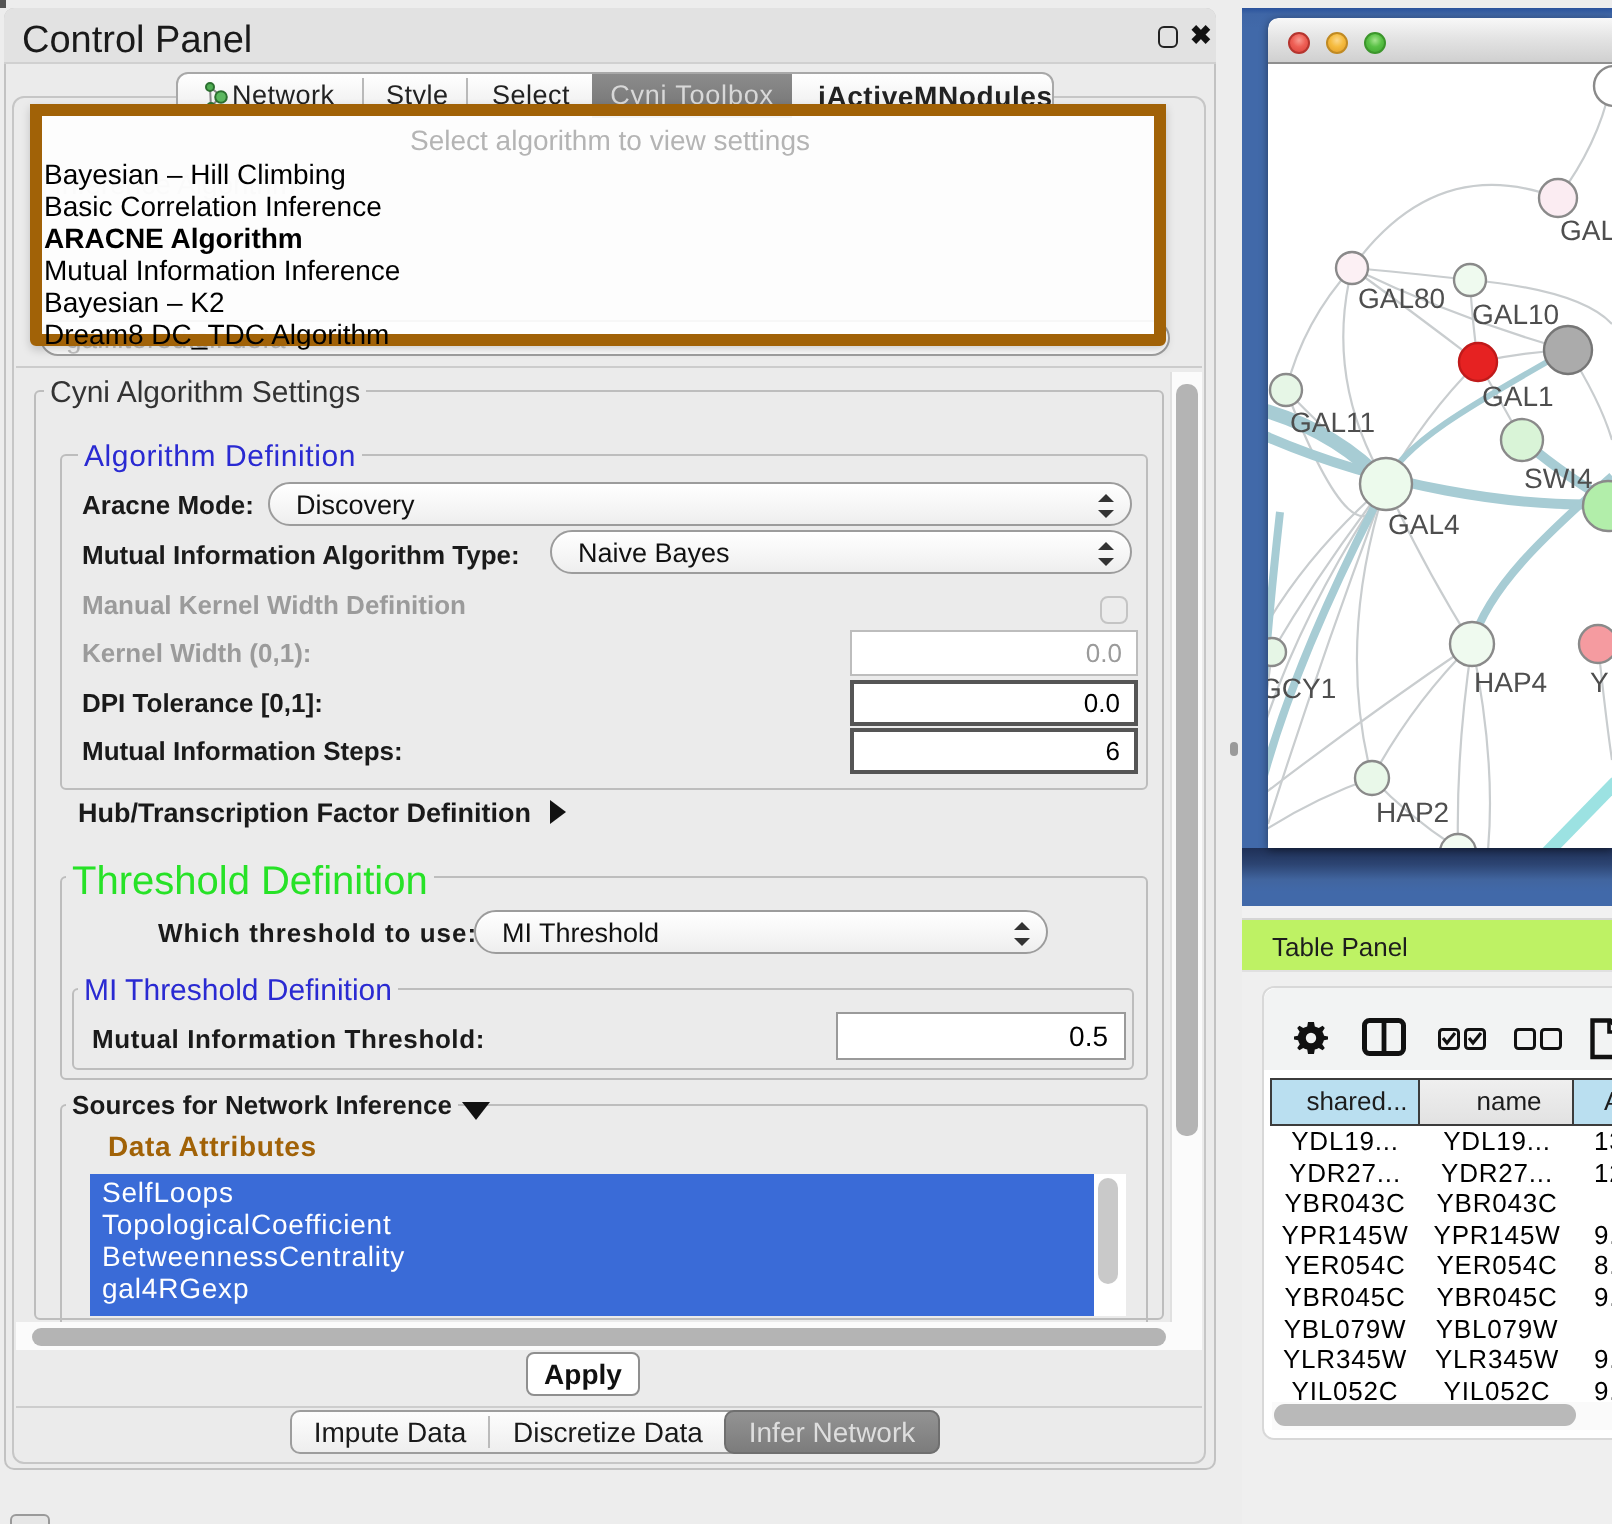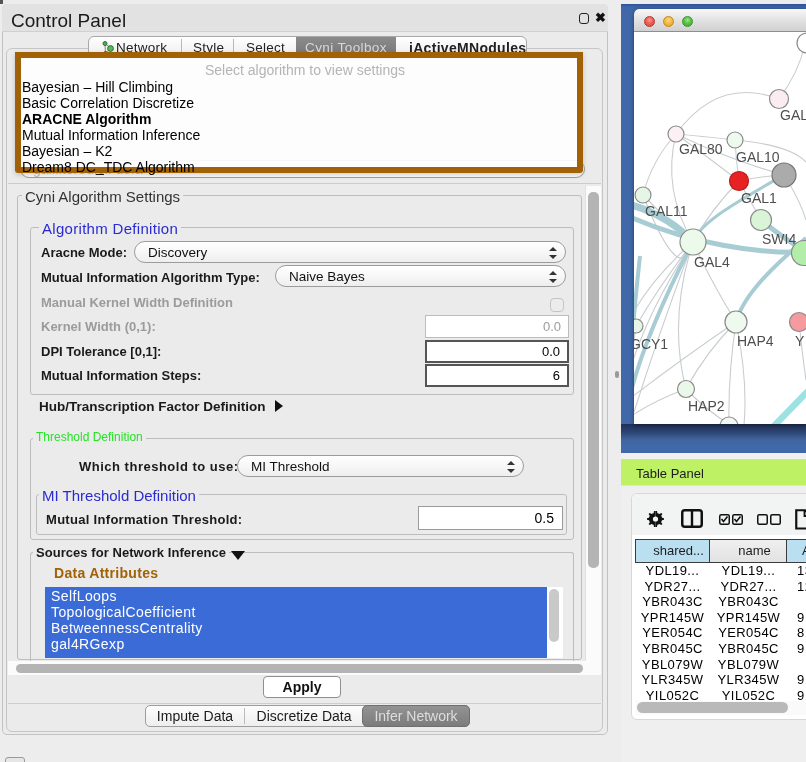--- a/index.html
+++ b/index.html
@@ -280,21 +280,21 @@
   <div class="abs" style="left:425px; top:364px; width:144px; height:23px; background:#ffffff;
        border:2px solid #555; font-size:13px; color:#000; text-align:right; line-height:19px; padding-right:7px;">6</div>
 
   <div class="abs bold" style="left:39px; top:399px; font-size:13.5px; color:#1a1a1a;">Hub/Transcription Factor Definition</div>
   <svg class="abs" style="left:274px; top:399px;" width="10" height="14">
       <path d="M1,1 L9,7 L1,13 Z" fill="#111"></path>
     </svg>
 
   <div class="abs" style="left:30px; top:438px; width:544px; height:102px;
        border:1px solid #bdbdbd; border-radius:3px;"></div>
-  <div class="abs" style="left:33px; top:430px; background:#ebebeb; padding:0 3px; font-size:12px; color:#27e227;">Threshold Definition</div>
+  <div class="abs" style="left:33px; top:430px; background:#ebebeb; padding:0 3px; font-size:20px; color:#27e227;">Threshold Definition</div>
 
   <div class="abs bold" style="left:79px; top:459px; font-size:13px; letter-spacing:0.5px; color:#1a1a1a;">Which threshold to use:</div>
   <div class="abs combo" style="left:237px; top:455px; width:287px; height:22px;">
     <span class="ctext">MI Threshold</span>
       <span class="carr"></span>
   </div>
 
   <div class="abs" style="left:36px; top:494px; width:531px; height:41px;
        border:1px solid #bdbdbd; border-radius:3px;"></div>
   <div class="abs" style="left:39px; top:487px; background:#ebebeb; padding:0 3px; font-size:15px; color:#2a2ad2;">MI Threshold Definition</div>
@@ -318,21 +318,21 @@
       <div class="abs" style="left:6px; top:17px;">TopologicalCoefficient</div>
       <div class="abs" style="left:6px; top:33px;">BetweennessCentrality</div>
       <div class="abs" style="left:6px; top:49px;">gal4RGexp</div>
     </div>
     <div class="abs" style="left:504px; top:2px; width:10px; height:53px; background:#c9c9c9; border-radius:5px;"></div>
   </div>
 
   <div class="abs" style="left:8px; top:661px; width:580px; height:14px; background:#fbfbfb;"></div>
   <div class="abs" style="left:16px; top:664px; width:567px; height:9px; background:#b4b4b4; border-radius:5px;"></div>
 
-  <div class="abs" style="left:263px; top:676px; width:78px; height:22px; background:#ffffff;
+  <div class="abs" style="left:263px; top:676px; width:57px; height:22px; background:#ffffff;
        border:1px solid #8f8f8f; border-radius:4px; text-align:center; line-height:20px;
        font-size:14px; font-weight:bold; color:#111;">Apply</div>
 
   <div class="abs" style="left:8px; top:703px; width:593px; height:1px; background:#cdcdcd;"></div>
   <div class="abs" style="left:145px; top:705px; width:325px; height:22px;
        background:linear-gradient(180deg,#fdfdfd,#eeeeee); border:1px solid #9d9d9d;
        border-radius:5px; font-size:14px; color:#1a1a1a;">
     <div class="abs" style="left:0px; top:2px; width:98px; text-align:center;">Impute Data</div>
     <div class="abs" style="left:98px; top:2px; width:1px; height:16px; background:#bbbbbb;"></div>
     <div class="abs" style="left:99px; top:2px; width:118px; text-align:center;">Discretize Data</div>
@@ -345,20 +345,20 @@
        border:1px solid #9a9a9a; border-radius:3px;"></div>
   <div class="abs" style="left:0px; top:0px; width:3px; height:4px; background:#555;"></div>
 
   <div class="abs" style="left:615px; top:371px; width:4px; height:7px; background:#9a9a9a; border-radius:2px;"></div>
 
   <div class="abs" style="left:15px; top:52px; width:568px; height:121px;
        background:rgba(254,254,254,0.93); border:6px solid #a16207; border-radius:0 0 3px 3px;
        box-shadow:0 2px 5px rgba(0,0,0,0.18); font-size:14px; color:#000;">
     <div class="abs" style="left:0; top:4px; width:568px; text-align:center; color:#b4b4b4;">Select algorithm to view settings</div>
     <div class="abs" style="left:1px; top:21px;">Bayesian – Hill Climbing</div>
-    <div class="abs" style="left:1px; top:37px;">Basic Correlation Discretize</div>
+    <div class="abs" style="left:1px; top:37px;">Basic Correlation Inference</div>
     <div class="abs" style="left:1px; top:53px; font-weight:bold;">ARACNE Algorithm</div>
     <div class="abs" style="left:1px; top:69px;">Mutual Information Inference</div>
     <div class="abs" style="left:1px; top:85px;">Bayesian – K2</div>
     <div class="abs" style="left:1px; top:101px;">Dream8 DC_TDC Algorithm</div>
   </div>
 
 </div>
 
 </body></html>

